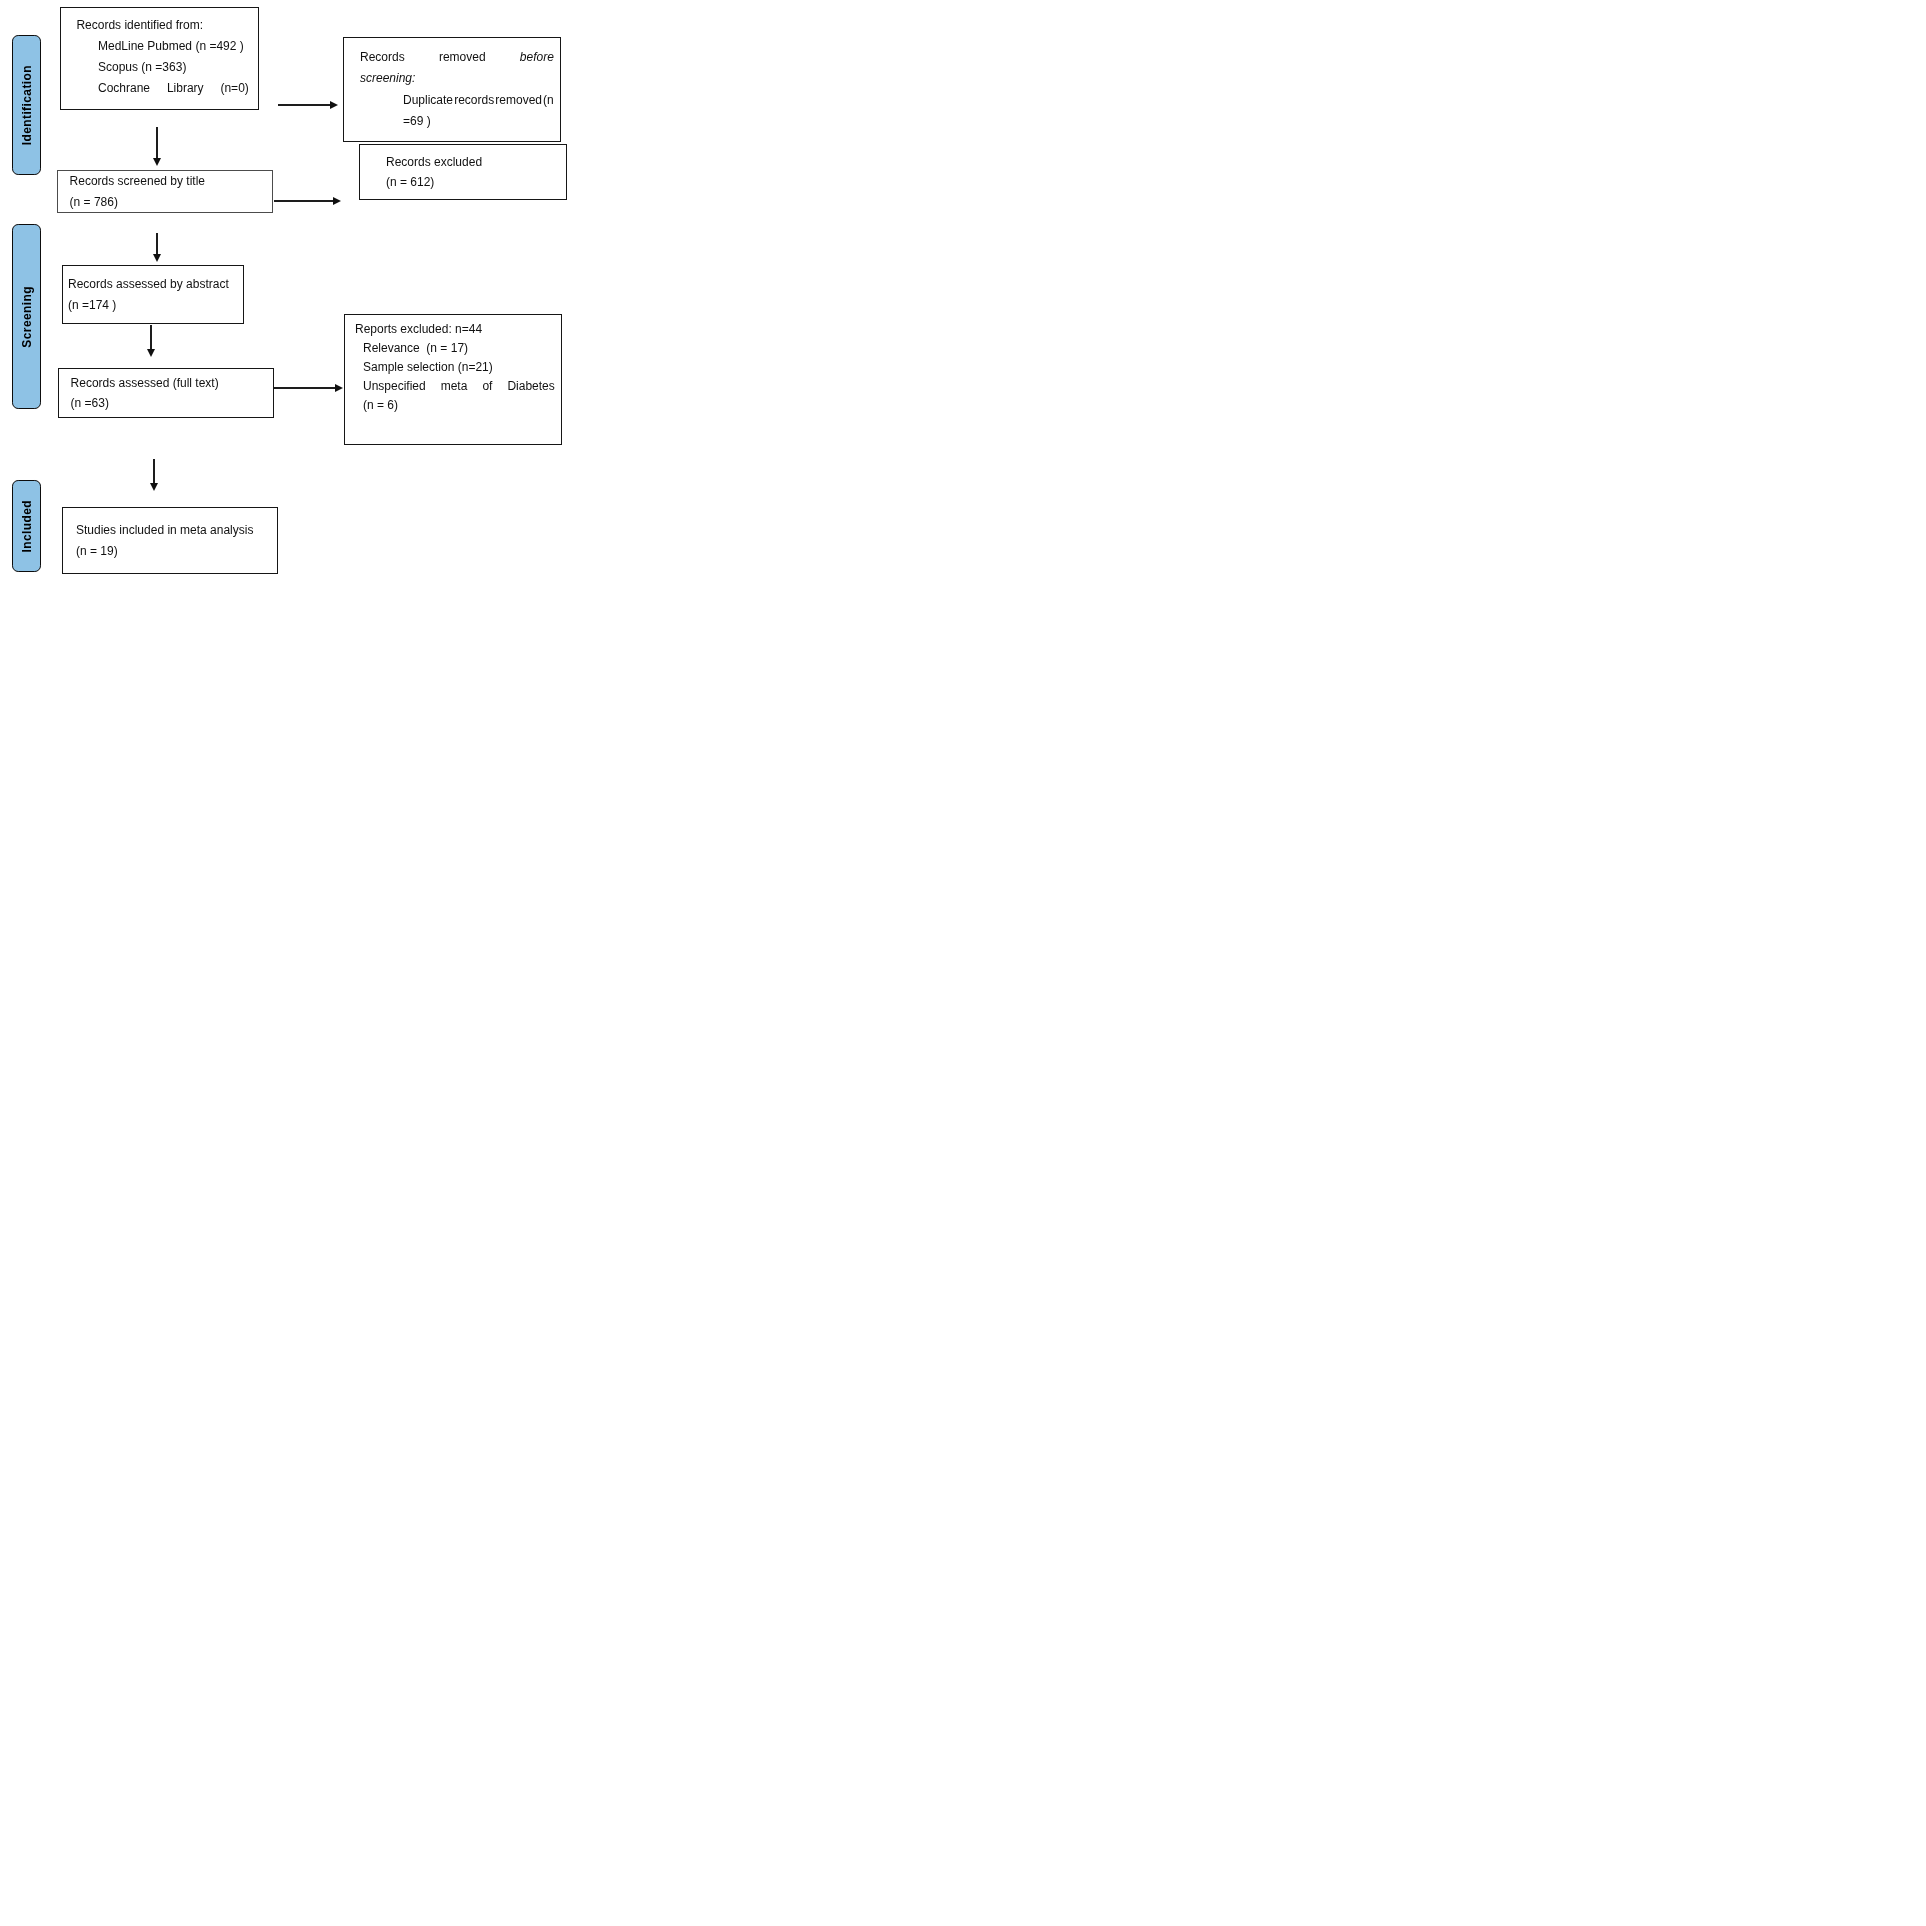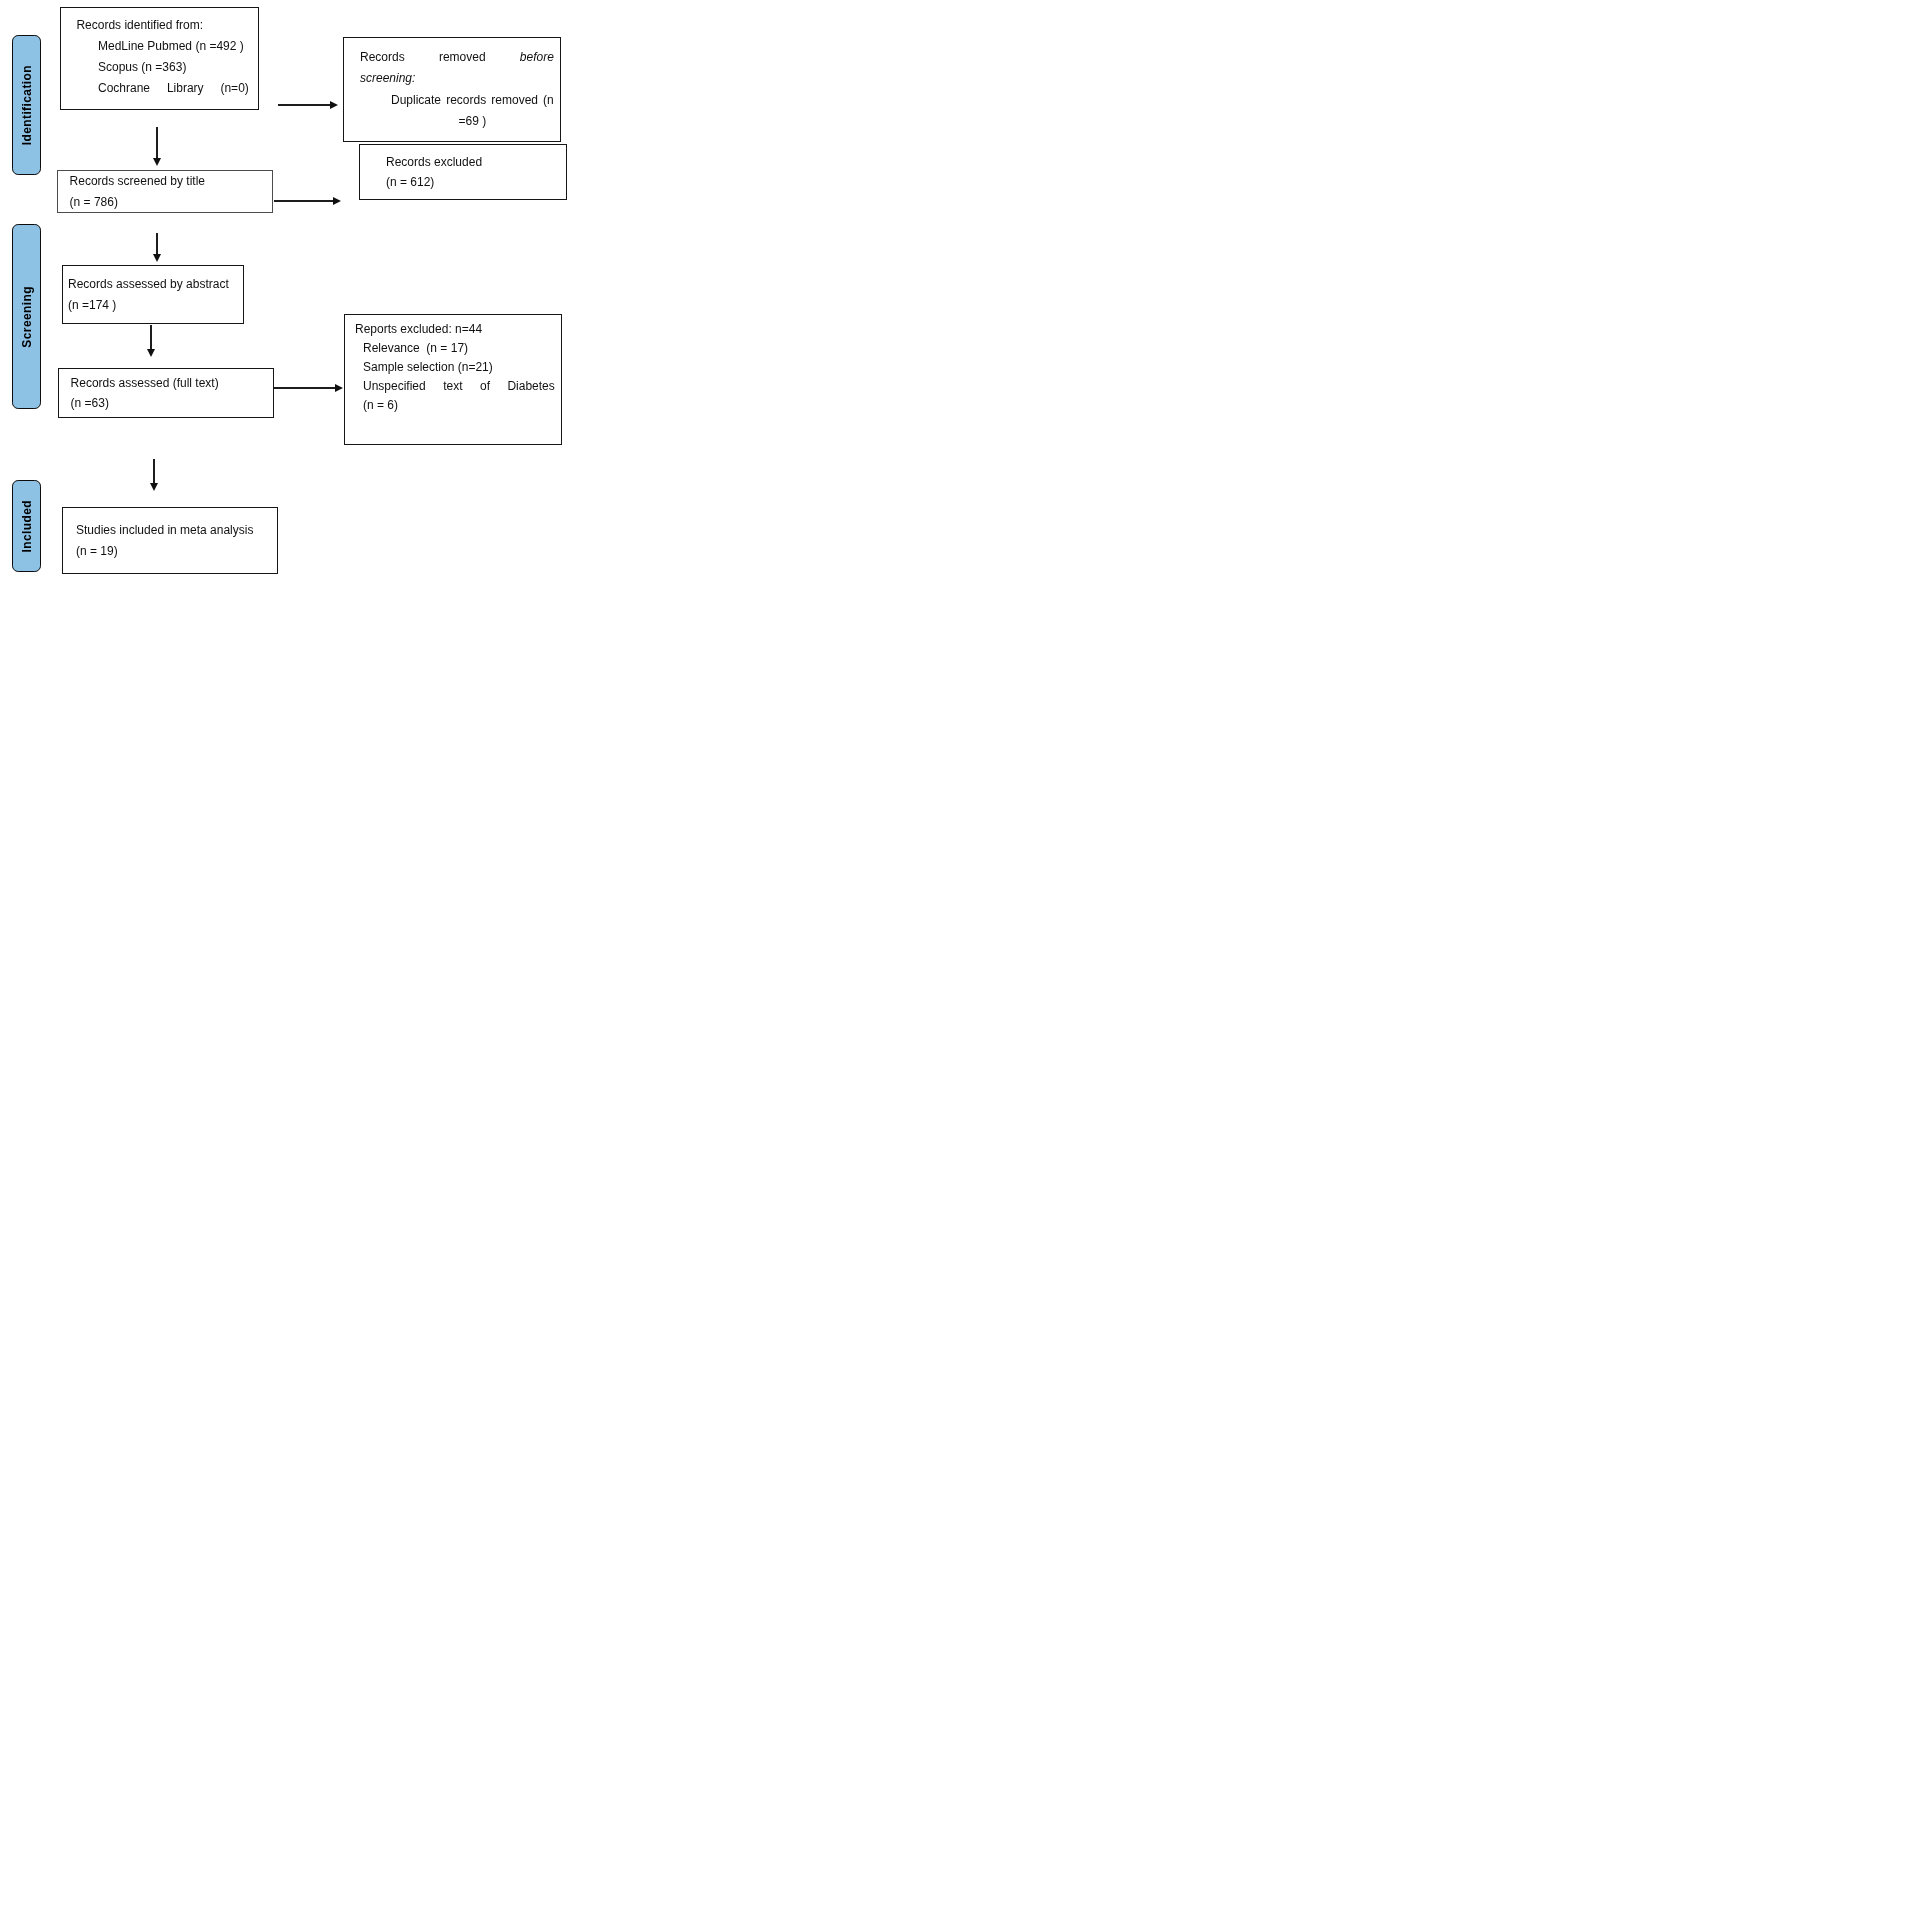--- a/index.html
+++ b/index.html
@@ -38,21 +38,21 @@
     line-height: 21px;
   }
   .box .line { white-space: pre-wrap; }
   .just { display: flex; justify-content: space-between; white-space: normal; }
   .it { font-style: italic; }
   .center-col { display: flex; flex-direction: column; justify-content: center; }
   
   #box-identified   { left: 60px; top: 6.5px;  width: 199px; height: 103px; padding: 7.7px 9.2px 0 15.4px; }
   #box-identified .ind { margin-left: 21.6px; }
   #box-removed      { left: 343px; top: 37px;  width: 218px; height: 105px; padding: 8.5px 6.2px 0 16px; line-height: 21.6px; }
-  #box-removed .ind { margin-left: 31px; text-align: center; }
+  #box-removed .ind { margin-left: 43px; }
   #box-screened     { left: 57px; top: 170px; width: 216px; height: 43px; border-width: 1.2px; border-color: #4c4c4c; padding-left: 11.6px; line-height: 20.4px; }
   #box-excluded     { left: 359px; top: 144px; width: 208px; height: 56px; padding-left: 26px; line-height: 20.4px; }
   #box-abstract     { left: 62px; top: 265px; width: 182px; height: 59px; padding-left: 5px; line-height: 20.4px; }
   #box-reports      { left: 344px; top: 314px; width: 218px; height: 131px; padding: 4.6px 6.2px 0 10px; line-height: 19px; }
   #box-reports .ind { margin-left: 8px; }
   #box-fulltext     { left: 58px; top: 368px; width: 216px; height: 50px; padding-left: 11.6px; line-height: 20.4px; }
   #box-included     { left: 62px; top: 507px; width: 216px; height: 67px; padding-left: 13px; line-height: 20.4px; }
   
   .varrow {
     position: absolute;
@@ -145,21 +145,21 @@
     <div class="line">Records assessed by abstract</div>
     <div class="line">(n =174 )</div>
   </div>
 
   <div class="box" id="box-reports">
     <div class="line">Reports excluded: n=44</div>
     <div class="line ind">Relevance  (n = 17)</div>
     <div class="line ind">Sample selection (n=21)</div>
     <div class="line ind just">
       <span>Unspecified</span>
-      <span>text</span>
+      <span>meta</span>
       <span>of</span>
       <span>Diabetes</span>
     </div>
     <div class="line ind">(n = 6)</div>
   </div>
 
   <div class="box center-col" id="box-fulltext">
     <div class="line">Records assessed (full text)</div>
     <div class="line">(n =63)</div>
   </div>

